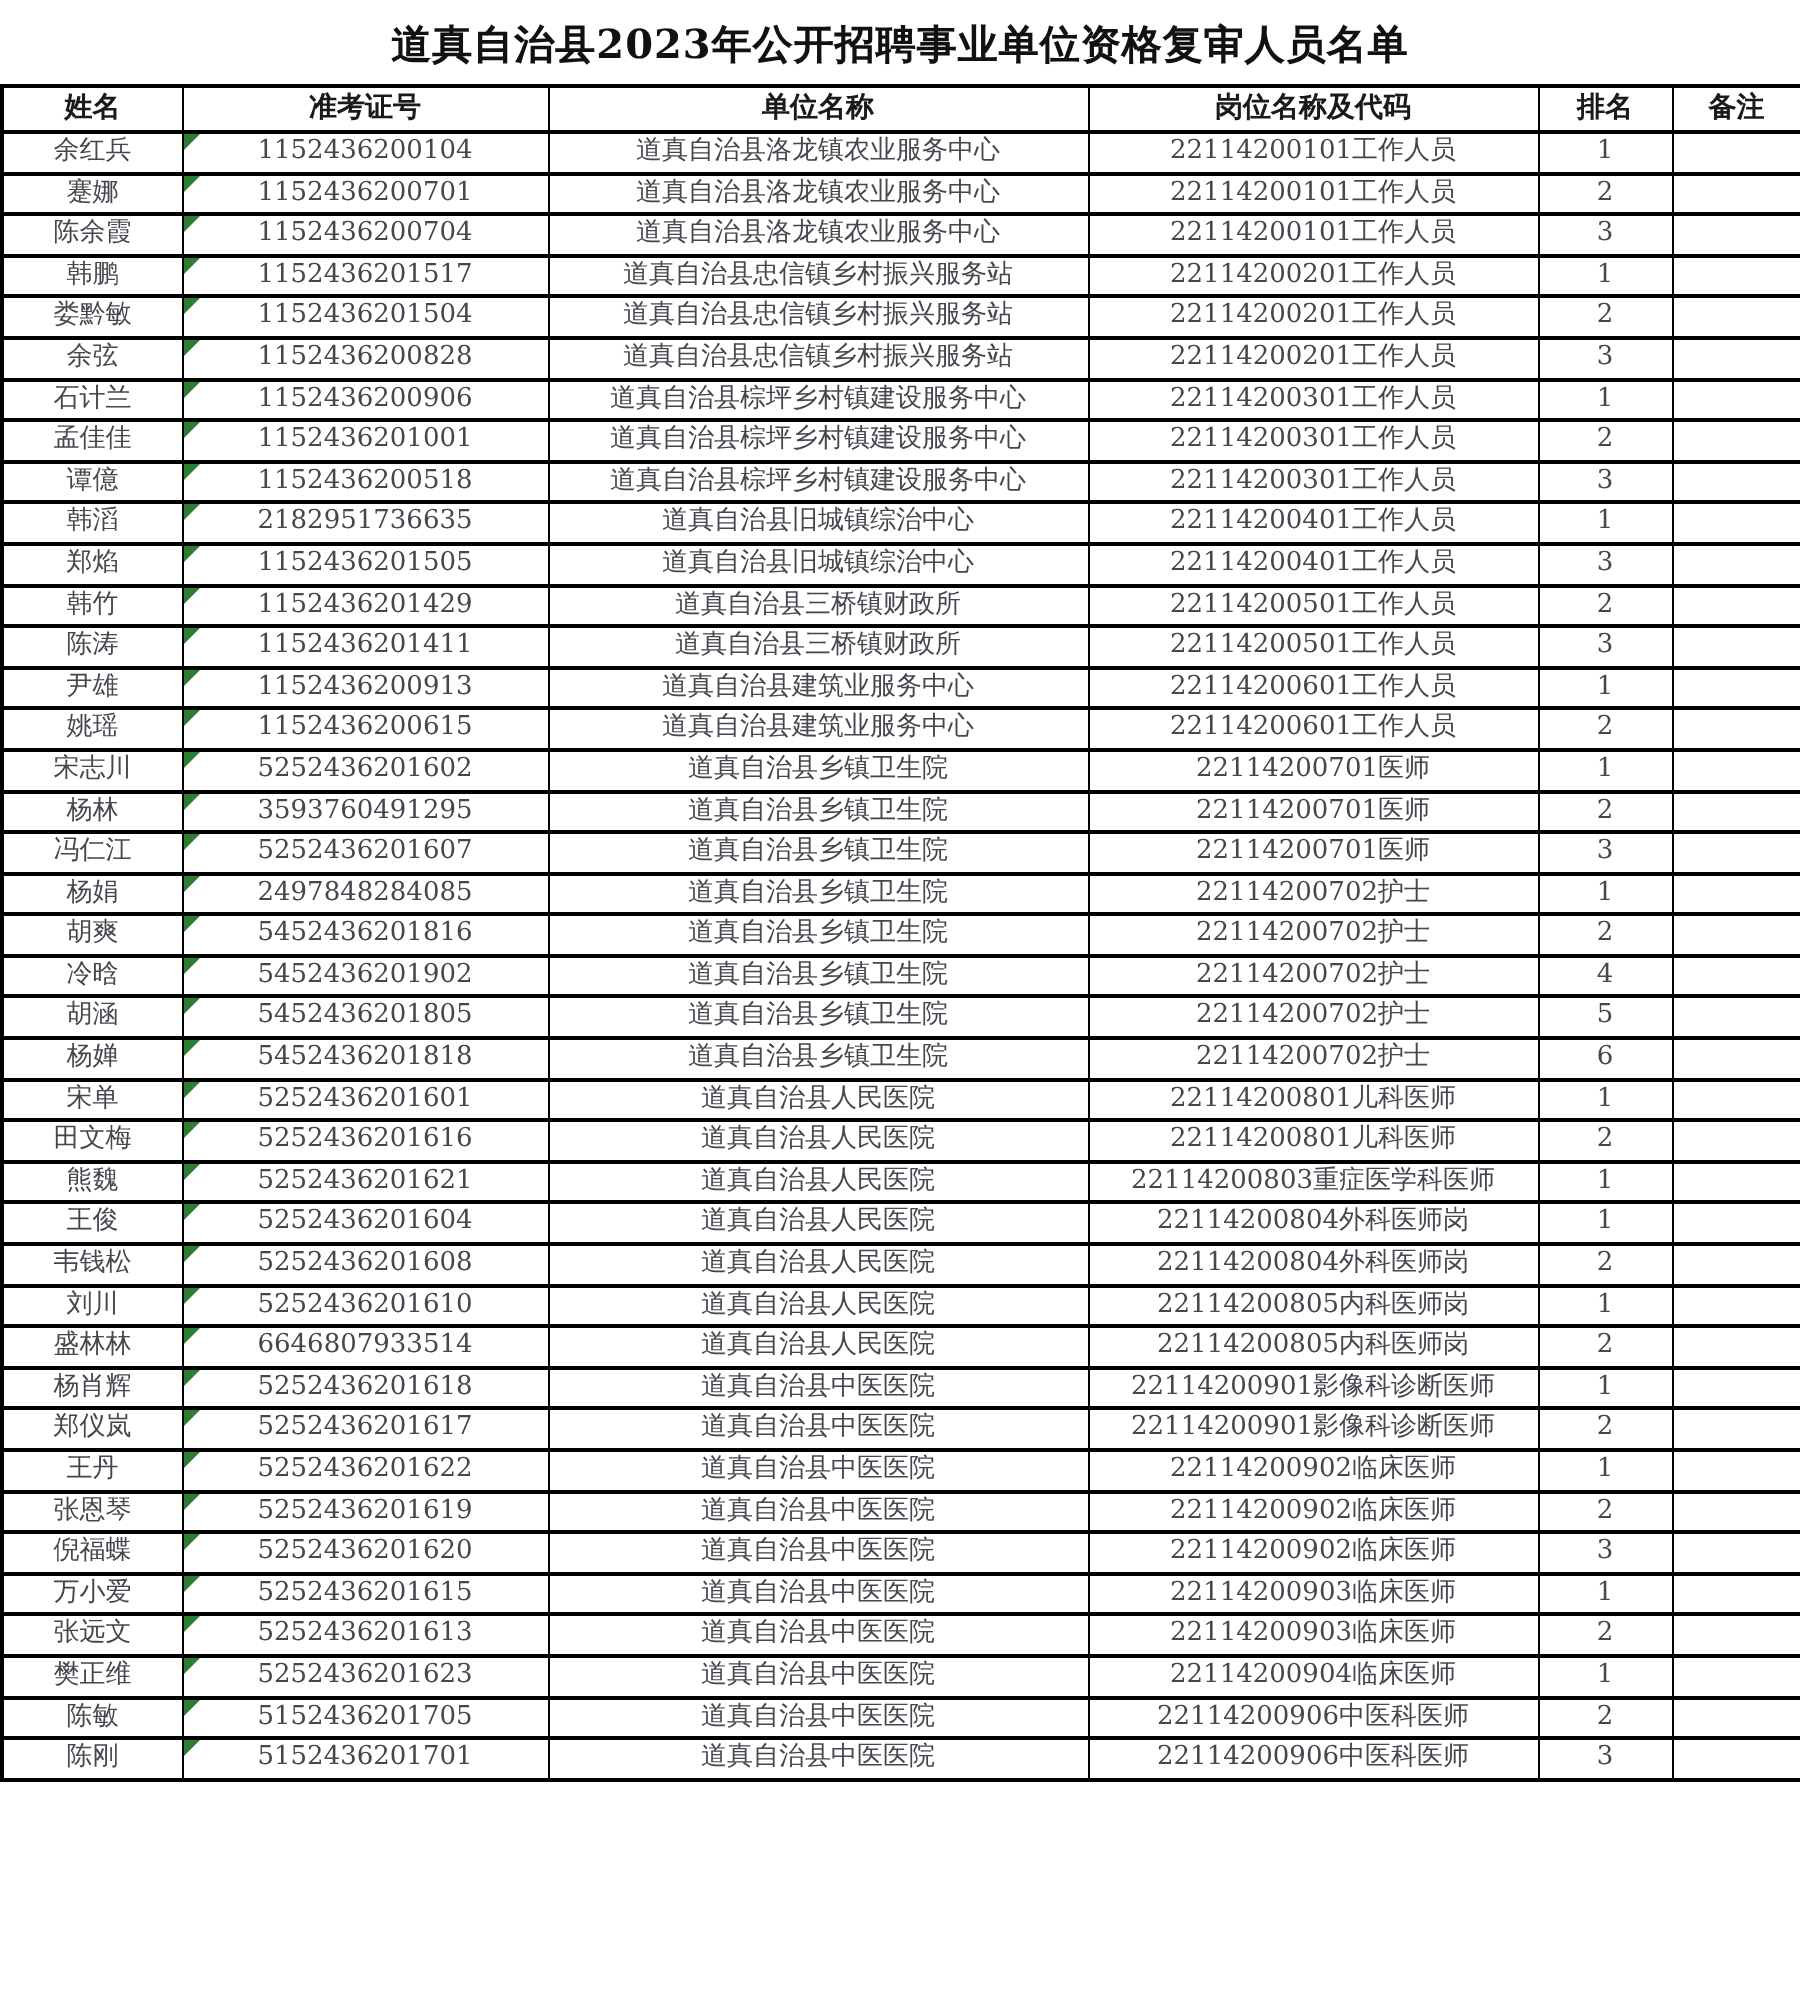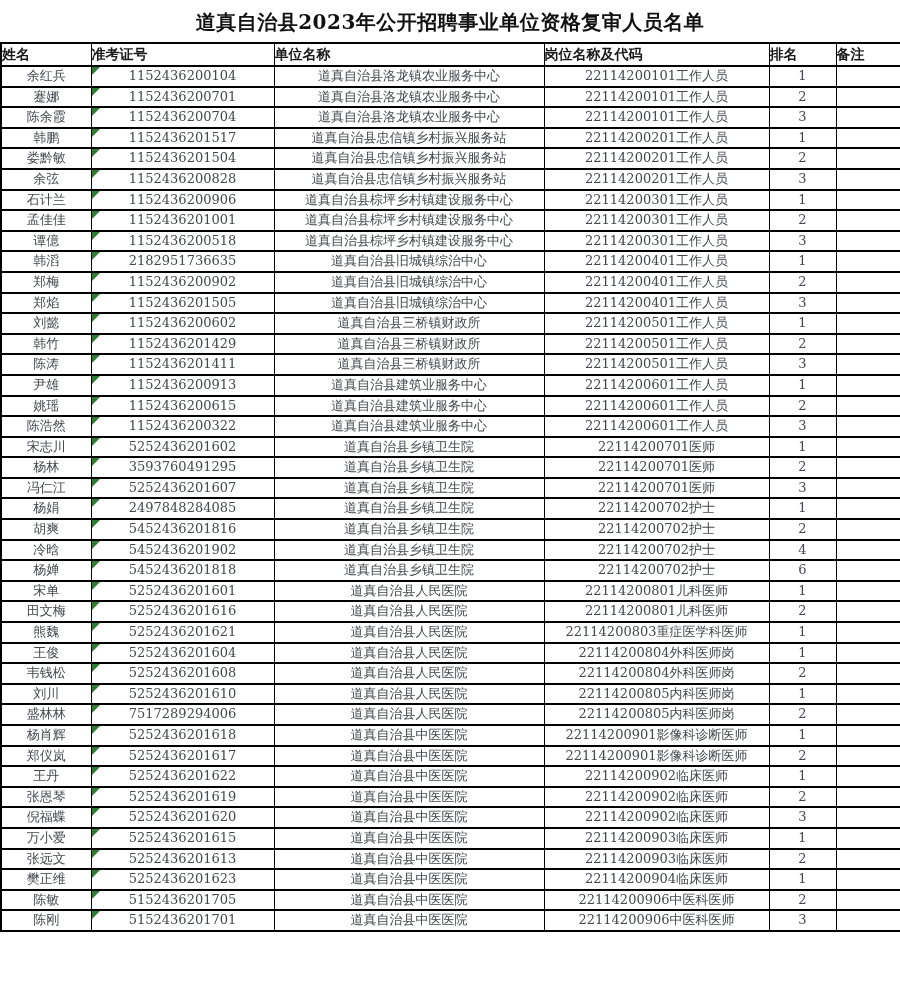--- a/index.html
+++ b/index.html
@@ -38,21 +38,21 @@
   table.roster col.c-remark   { width: 65px;  }
   table.roster th {
     border-top: 2px solid #000000;
     border-bottom: 2px solid #000000;
     border-left: 1px solid #000000;
     border-right: 1px solid #000000;
     height: 21px;
     font-size: 14px;
     font-weight: bold;
     color: #1a1a1a;
-    text-align: left;
+    text-align: center;
     vertical-align: middle;
     padding: 0;
     line-height: 21px;
     overflow: hidden;
     white-space: nowrap;
   }
   table.roster td {
     border-top: 2px solid #000000;
     border-bottom: 2px solid #000000;
     border-left: 1px solid #000000;
@@ -180,44 +180,28 @@
         </tr>
         <tr>
           <td>韩滔</td>
           <td><span class="corner-flag"></span><span>2182951736635</span></td>
           <td>道真自治县旧城镇综治中心</td>
           <td>22114200401工作人员</td>
           <td>1</td>
           <td></td>
         </tr>
         <tr>
-          <td>郑梅</td>
-          <td><span class="corner-flag"></span><span>1152436200902</span></td>
-          <td>道真自治县旧城镇综治中心</td>
-          <td>22114200401工作人员</td>
-          <td>2</td>
-          <td></td>
-        </tr>
-        <tr>
           <td>郑焰</td>
           <td><span class="corner-flag"></span><span>1152436201505</span></td>
           <td>道真自治县旧城镇综治中心</td>
           <td>22114200401工作人员</td>
           <td>3</td>
           <td></td>
         </tr>
         <tr>
-          <td>刘懿</td>
-          <td><span class="corner-flag"></span><span>1152436200602</span></td>
-          <td>道真自治县三桥镇财政所</td>
-          <td>22114200501工作人员</td>
-          <td>1</td>
-          <td></td>
-        </tr>
-        <tr>
           <td>韩竹</td>
           <td><span class="corner-flag"></span><span>1152436201429</span></td>
           <td>道真自治县三桥镇财政所</td>
           <td>22114200501工作人员</td>
           <td>2</td>
           <td></td>
         </tr>
         <tr>
           <td>陈涛</td>
           <td><span class="corner-flag"></span><span>1152436201411</span></td>
@@ -236,28 +220,20 @@
         </tr>
         <tr>
           <td>姚瑶</td>
           <td><span class="corner-flag"></span><span>1152436200615</span></td>
           <td>道真自治县建筑业服务中心</td>
           <td>22114200601工作人员</td>
           <td>2</td>
           <td></td>
         </tr>
         <tr>
-          <td>陈浩然</td>
-          <td><span class="corner-flag"></span><span>1152436200322</span></td>
-          <td>道真自治县建筑业服务中心</td>
-          <td>22114200601工作人员</td>
-          <td>3</td>
-          <td></td>
-        </tr>
-        <tr>
           <td>宋志川</td>
           <td><span class="corner-flag"></span><span>5252436201602</span></td>
           <td>道真自治县乡镇卫生院</td>
           <td>22114200701医师</td>
           <td>1</td>
           <td></td>
         </tr>
         <tr>
           <td>杨林</td>
           <td><span class="corner-flag"></span><span>3593760491295</span></td>
@@ -292,20 +268,28 @@
         </tr>
         <tr>
           <td>冷晗</td>
           <td><span class="corner-flag"></span><span>5452436201902</span></td>
           <td>道真自治县乡镇卫生院</td>
           <td>22114200702护士</td>
           <td>4</td>
           <td></td>
         </tr>
         <tr>
+          <td>胡涵</td>
+          <td><span class="corner-flag"></span><span>5452436201805</span></td>
+          <td>道真自治县乡镇卫生院</td>
+          <td>22114200702护士</td>
+          <td>5</td>
+          <td></td>
+        </tr>
+        <tr>
           <td>杨婵</td>
           <td><span class="corner-flag"></span><span>5452436201818</span></td>
           <td>道真自治县乡镇卫生院</td>
           <td>22114200702护士</td>
           <td>6</td>
           <td></td>
         </tr>
         <tr>
           <td>宋单</td>
           <td><span class="corner-flag"></span><span>5252436201601</span></td>
@@ -349,21 +333,21 @@
         <tr>
           <td>刘川</td>
           <td><span class="corner-flag"></span><span>5252436201610</span></td>
           <td>道真自治县人民医院</td>
           <td>22114200805内科医师岗</td>
           <td>1</td>
           <td></td>
         </tr>
         <tr>
           <td>盛林林</td>
-          <td><span class="corner-flag"></span><span>7517289294006</span></td>
+          <td><span class="corner-flag"></span><span>6646807933514</span></td>
           <td>道真自治县人民医院</td>
           <td>22114200805内科医师岗</td>
           <td>2</td>
           <td></td>
         </tr>
         <tr>
           <td>杨肖辉</td>
           <td><span class="corner-flag"></span><span>5252436201618</span></td>
           <td>道真自治县中医医院</td>
           <td>22114200901影像科诊断医师</td>

